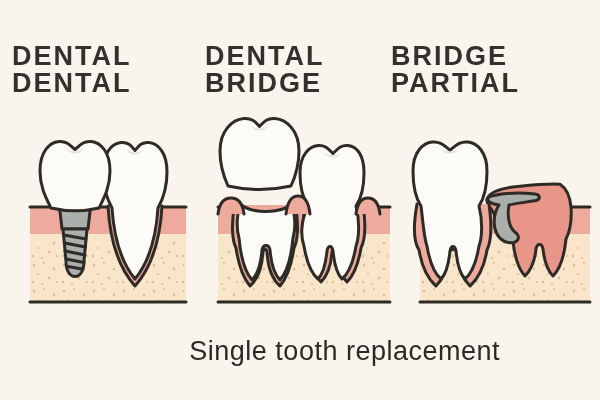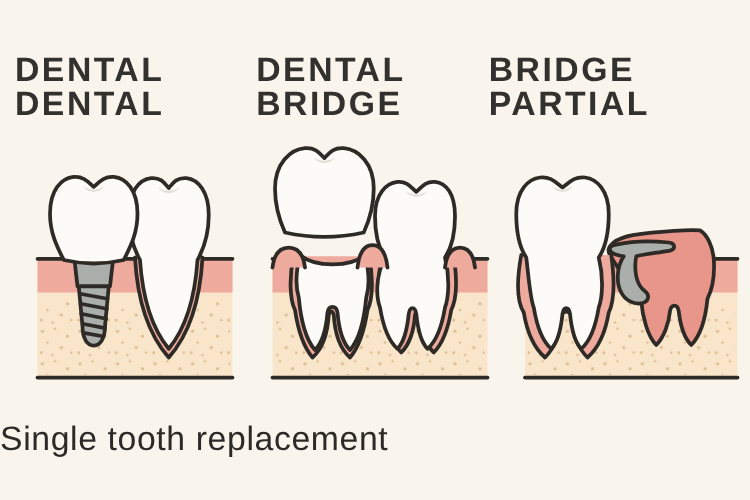--- a/index.html
+++ b/index.html
@@ -4,21 +4,21 @@
 <style>
   html,body{margin:0;padding:0;}
   body{background:var(--background,#faf5ec);font-family:"Liberation Sans",sans-serif;}
   .canvas{position:relative;width:600px;height:400px;overflow:hidden;background:var(--background,#faf5ec);}
   svg{position:absolute;left:0;top:0;}
   .title{position:absolute;text-align:left;font-weight:bold;font-size:27px;line-height:27px;
          letter-spacing:2px;color:var(--title-text,#33312d);}
   .t1{left:12px;top:43px;width:186px;}
   .t2{left:205px;top:43px;width:180px;}
   .t3{left:391px;top:43px;width:190px;}
-  .caption{position:absolute;left:0;top:336px;width:500px;text-align:left;
+  .caption{position:absolute;left:0;top:336px;width:500px;text-align:right;
            font-size:27px;letter-spacing:.5px;color:var(--caption-text,#2c2a26);}
   .f-bone{fill:var(--bone,#f8e5ca);}
   .f-gum{fill:var(--gum,#efaa9e);}
   .f-tooth{fill:var(--tooth,#fcfbf7);}
   .f-metal{fill:var(--metal,#abafab);}
   .f-dent{fill:var(--denture-pink,#e9968a);}
   .f-shade{fill:#dedbd2;opacity:.85;}
   .spk{fill:var(--speckle,#c89a63);opacity:.55;}
   .st{stroke:var(--outline,#2e2b27);stroke-width:3;stroke-linejoin:round;stroke-linecap:round;}
   .nf{fill:none;}

